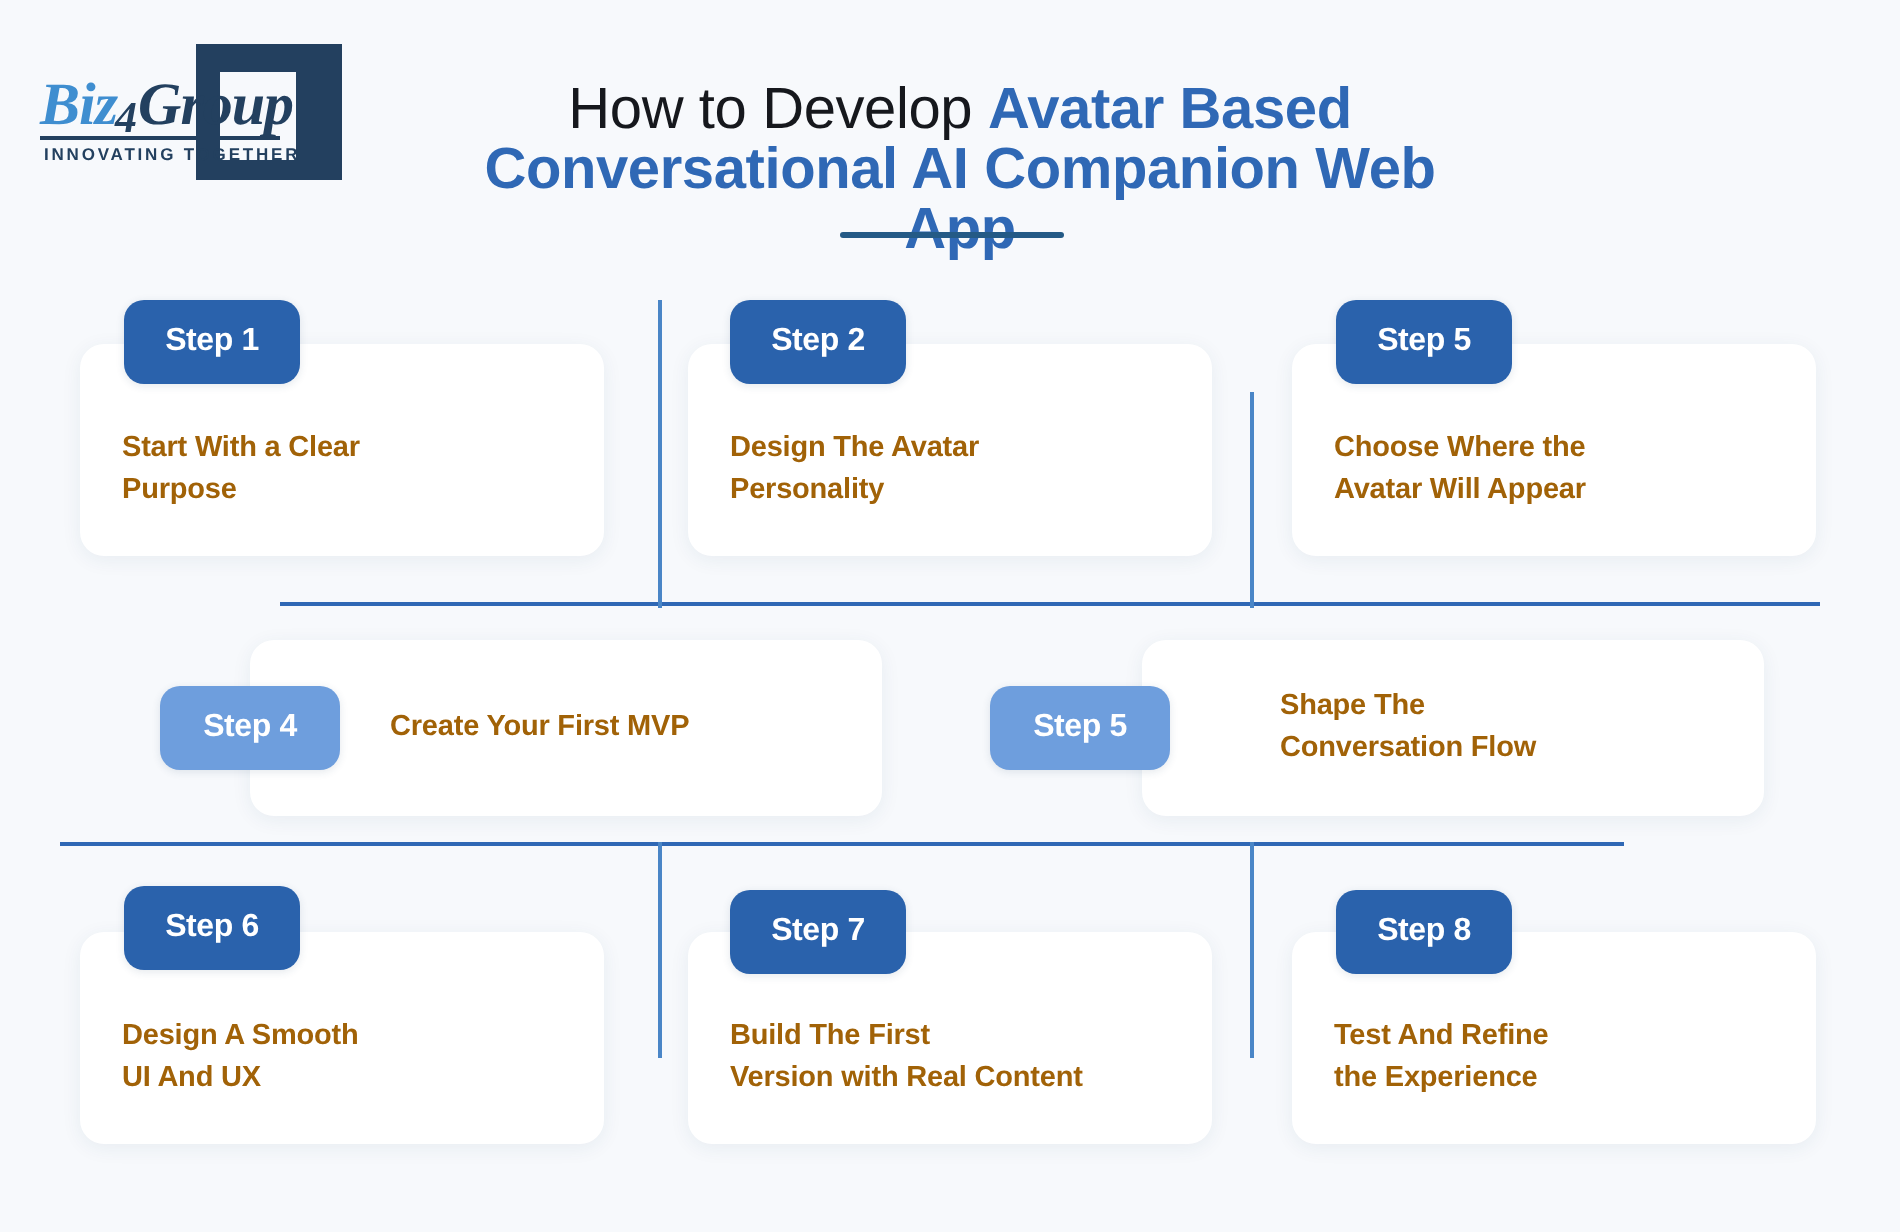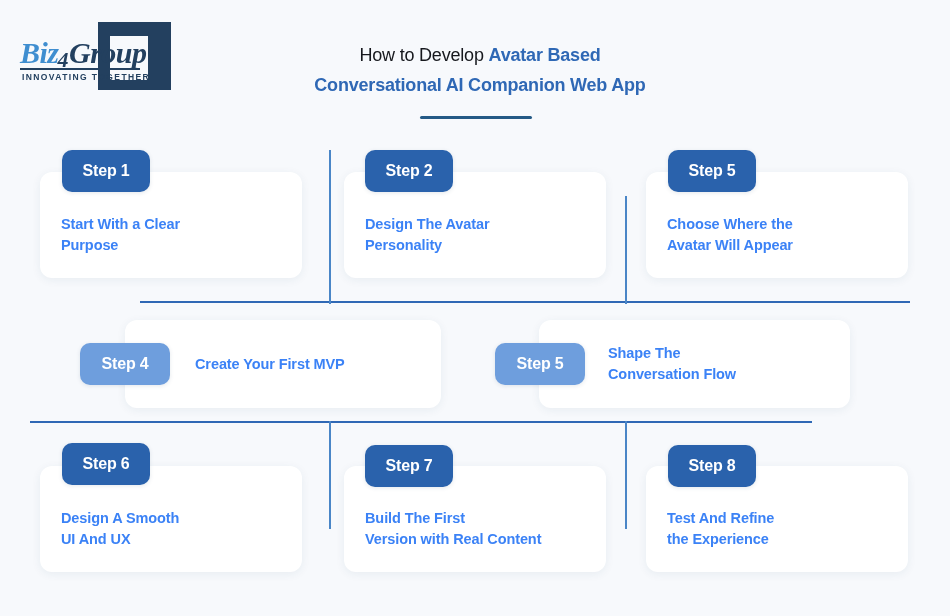--- a/index.html
+++ b/index.html
@@ -96,21 +96,21 @@
 
   
   .title-block {
     position: absolute;
     left: 230px;
     top: 40px;
     width: 500px;
     text-align: center;
   }
   .title-line {
-    font-size: 18px;
+    font-size: 29px;
     font-weight: bold;
     line-height: 30px;
     letter-spacing: -0.2px;
   }
   .title-dark { color: #16181d; font-weight: normal; }
   .title-accent { color: #2f68b5; }
   .title-rule {
     position: absolute;
     left: 420px;
     top: 116px;
@@ -138,21 +138,21 @@
     background: #ffffff;
     border-radius: 12px;
     box-shadow: 0 2px 10px rgba(35, 64, 95, 0.07);
   }
 
   .card-text {
     position: absolute;
     font-size: 14.5px;
     font-weight: bold;
     line-height: 21px;
-    color: #3b82f6;
+    color: #a16207;
     white-space: pre-line;
     letter-spacing: -0.1px;
   }
 
   
   .card-tall { width: 262px; height: 106px; }
   .card-tall .card-text { left: 21px; top: 42px; }
 
   
   .card-wide { height: 88px; }
@@ -230,21 +230,21 @@
     <div class="card-text">Choose Where the
 Avatar Will Appear</div>
   </div>
   <div class="badge badge-dark badge-w88" style="left:668px; top:150px;">Step 5</div>
 
   <div class="card card-wide" style="left:125px; top:320px; width:316px;">
     <div class="card-text" style="left:70px;">Create Your First MVP</div>
   </div>
   <div class="badge badge-light badge-w90" style="left:80px; top:343px;">Step 4</div>
 
-  <div class="card card-wide" style="left:539px; top:320px; width:311px;text-decoration:underline;">
+  <div class="card card-wide" style="left:571px; top:320px; width:311px;text-decoration:underline;">
     <div class="card-text" style="left:69px;">Shape The
 Conversation Flow</div>
   </div>
   <div class="badge badge-light badge-w90" style="left:495px; top:343px;">Step 5</div>
 
   <div class="card card-tall" style="left:40px; top:466px;padding-left:41px;">
     <div class="card-text">Design A Smooth
 UI And UX</div>
   </div>
   <div class="badge badge-dark badge-w88" style="left:62px; top:443px;">Step 6</div>

